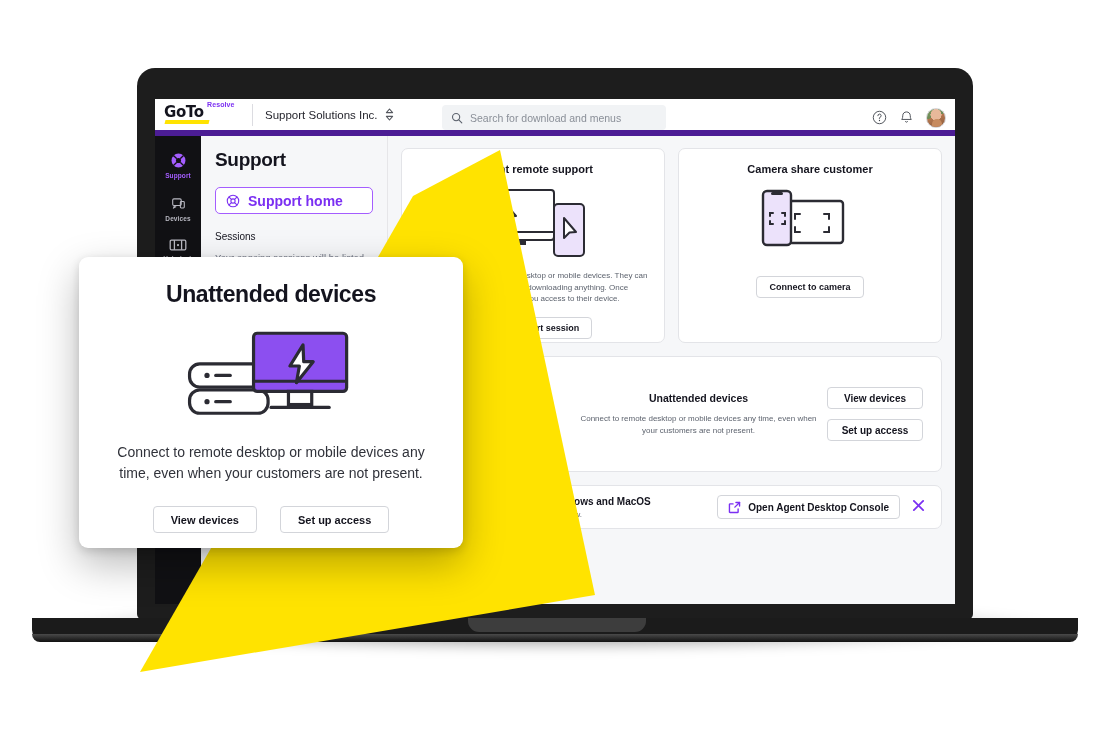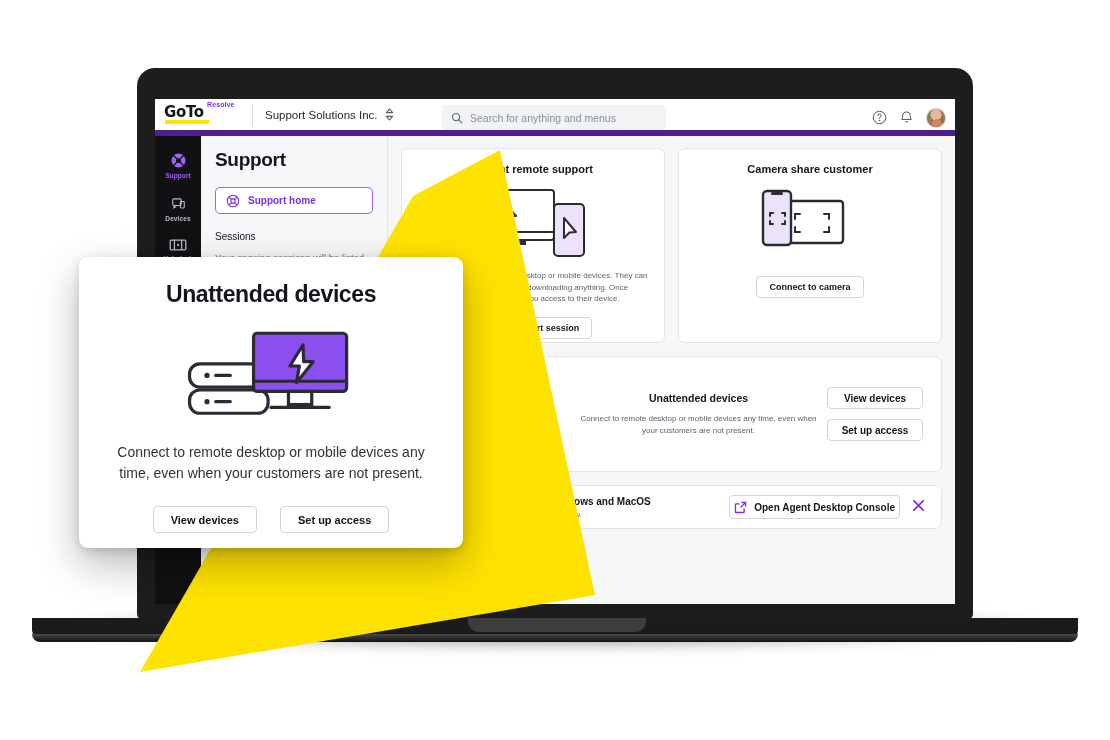--- a/index.html
+++ b/index.html
@@ -109,21 +109,21 @@
   #left-panel {
     position: absolute; left: 46px; top: 37px; width: 187px; height: 468px;
     background: #f6f7f9; border-right: 1px solid #e6e6e9; padding: 13px 14px 0;
   }
   #panel-title { font-size: 19px; font-weight: 700; color: #14141e; letter-spacing: -.3px; }
   #support-home-btn {
     margin-top: 16px; height: 27px; border: 1px solid #a45dff; border-radius: 5px;
     background: #fff; display: flex; align-items: center; gap: 8px; padding: 0 10px;
     cursor: pointer;
   }
-  #support-home-label { font-size: 10px; font-weight: 700; color: #7b2ff2; }
+  #support-home-label { font-size: 14px; font-weight: 700; color: #7b2ff2; }
   #sessions-title { margin-top: 17px; font-size: 10px; font-weight: 400; color: #14141e; }
   #sessions-desc { margin-top: 9px; font-size: 9.5px; line-height: 14px; color: #6d7280; }
 
   
   #content {
     position: absolute; left: 233px; top: 37px; width: 567px; height: 468px;
     background: #f6f7f9; padding: 12px 13px;
   }
   .card {
     background: #fff; border: 1px solid #e3e4e8; border-radius: 7px;
@@ -150,21 +150,21 @@
   #ua-btns { display: flex; flex-direction: column; gap: 10px; width: 96px; }
   #ua-btns .btn-outline { height: 22px; }
 
   #banner-card {
     margin-top: 13px; height: 44px; display: flex; align-items: center;
     padding: 0 14px 0 16px; gap: 10px;
   }
   #banner-text { flex: 1; }
   #banner-title { font-size: 10px; font-weight: 700; color: #14141e; }
   #banner-sub { font-size: 8px; color: #5d636e; margin-top: 3px; }
-  #banner-btn { height: 24px; padding: 0 4px; gap: 7px; }
+  #banner-btn { height: 24px; padding: 0 10px; gap: 7px; }
   #banner-close { cursor: pointer; padding: 2px; }
 
   
   #yellow-shape {
     position: absolute; left: 0; top: 0; width: 1110px; height: 740px;
     pointer-events: none;
   }
 
   
   #overlay-card {
@@ -201,21 +201,21 @@
           <svg class="chev-updown" width="9" height="13" viewBox="0 0 9 13">
             <path d="M4.5 1 L7.6 4.6 H1.4 Z M4.5 12 L7.6 8.4 H1.4 Z" fill="none" stroke="#55585f" stroke-width="1.1" stroke-linejoin="round"></path>
           </svg>
         </div>
 
         <div id="search-box">
           <svg width="12" height="12" viewBox="0 0 16 16">
             <circle cx="6.8" cy="6.8" r="4.8" fill="none" stroke="#5d636e" stroke-width="1.5"></circle>
             <line x1="10.4" y1="10.4" x2="14.4" y2="14.4" stroke="#5d636e" stroke-width="1.5" stroke-linecap="round"></line>
           </svg>
-          <span class="search-ph">Search for anything and menus</span>
+          <span class="search-ph">Search for download and menus</span>
         </div>
 
         <div id="hdr-right">
           <svg width="15" height="15" viewBox="0 0 20 20">
             <circle cx="10" cy="10" r="8.3" fill="none" stroke="#40444c" stroke-width="1.2"></circle>
             <path d="M7.8 7.6a2.2 2.2 0 1 1 2.9 2.1c-.5.2-.8.6-.8 1.2v.5" fill="none" stroke="#40444c" stroke-width="1.2" stroke-linecap="round"></path>
             <circle cx="10" cy="14" r=".85" fill="#40444c"></circle>
           </svg>
           <svg width="15" height="16" viewBox="0 0 20 21">
             <path d="M10 2.4c-3 0-5 2.1-5 5 0 4-1.4 5-1.4 5h12.8s-1.4-1-1.4-5c0-2.9-2-5-5-5Z" fill="none" stroke="#40444c" stroke-width="1.2" stroke-linejoin="round"></path>

